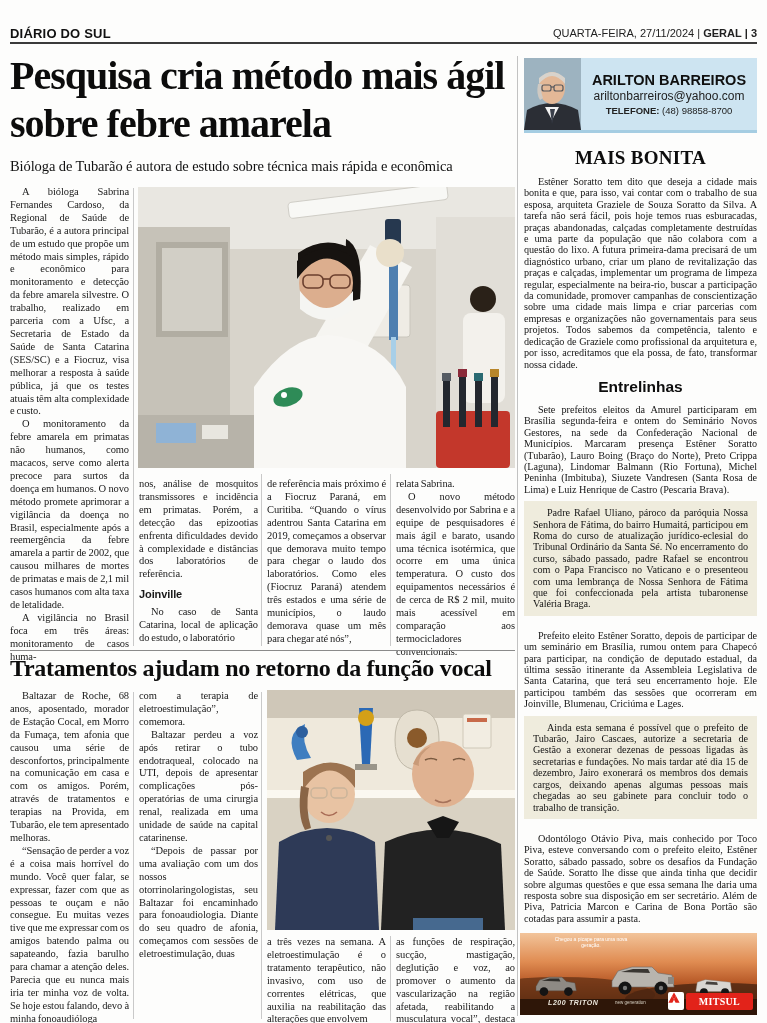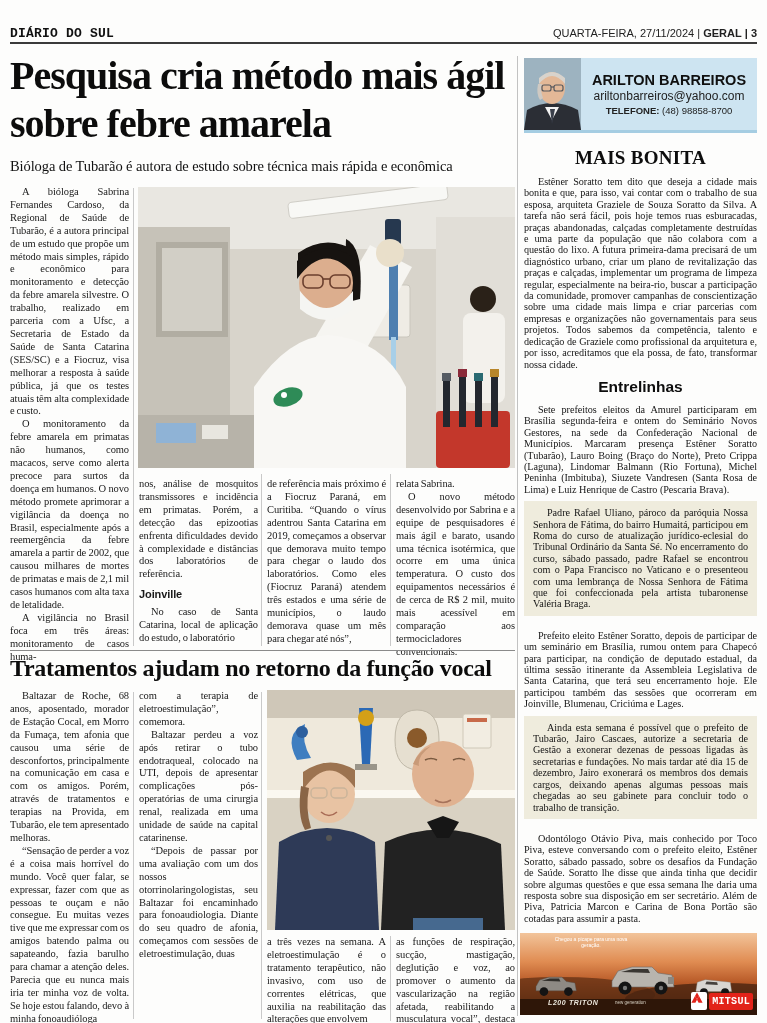--- a/index.html
+++ b/index.html
@@ -1,19 +1,19 @@
 <!DOCTYPE html>
 <html><head>
 <meta charset="utf-8">
 <style>
   html,body{margin:0;padding:0;background:#fff;}
   .page{position:relative;width:767px;height:1023px;background:#fdfdfc;overflow:hidden;
         font-family:"Liberation Serif",serif;color:#1a1a1a;}
   
-  .masthead{position:absolute;left:10px;top:26px;font-family:Liberation Mono, monospace;
+  .masthead{position:absolute;left:10px;top:26px;font-family:Liberation Sans, sans-serif;
             font-weight:bold;font-size:13px;letter-spacing:.2px;color:#111;}
   .hdr-right{position:absolute;right:10px;top:27px;font-family:"Liberation Sans",sans-serif;
              font-size:11px;color:#222;}
   .hdr-right b{font-weight:bold;}
   .hdr-rule{position:absolute;left:10px;right:10px;top:42px;height:2px;background:#3b3b3b;}
   
   .a1-headline{position:absolute;left:10px;top:52px;width:507px;font-weight:bold;
                font-size:40px;line-height:48px;letter-spacing:-1px;color:#0c0c0c;}
   .a1-deck{position:absolute;left:10px;top:158px;width:507px;font-size:14.5px;
            letter-spacing:-.1px;color:#111;}
@@ -53,22 +53,22 @@
   .ad svg{position:absolute;left:0;top:0;}
   .ad-tagline{position:absolute;left:32px;top:3px;width:78px;text-align:center;
               font-family:"Liberation Sans",sans-serif;font-size:5px;line-height:6px;color:#fff;}
   .ad-model{position:absolute;left:28px;bottom:9px;font-family:"Liberation Sans",sans-serif;
             font-weight:bold;font-style:italic;font-size:7px;color:#ece7dc;letter-spacing:.6px;}
   .ad-sub{position:absolute;left:95px;bottom:10px;font-family:"Liberation Sans",sans-serif;
           font-size:4.5px;color:#d8d2c4;}
   .ad-badge{position:absolute;right:4px;bottom:5px;display:flex;align-items:center;gap:2px;}
   .ad-mark{width:16px;height:18px;background:#fff;border-radius:2px;display:flex;
            align-items:center;justify-content:center;}
-  .ad-brand{background:#e2231a;color:#fff;font-family:Liberation Mono, monospace;
-            font-weight:bold;font-size:10px;padding:3px 3px;border-radius:2px;letter-spacing:.3px;}
+  .ad-brand{background:#e2231a;color:#fff;font-family:Liberation Serif, serif;
+            font-weight:bold;font-size:10px;padding:3px 13px;border-radius:2px;letter-spacing:.3px;}
 </style>
 </head>
 <body>
 
 <div class="page">
 
   <div class="masthead">DIÁRIO DO SUL</div>
   <div class="hdr-right">
     <span>QUARTA-FEIRA, 27/11/2024</span>
     <span>|</span>

